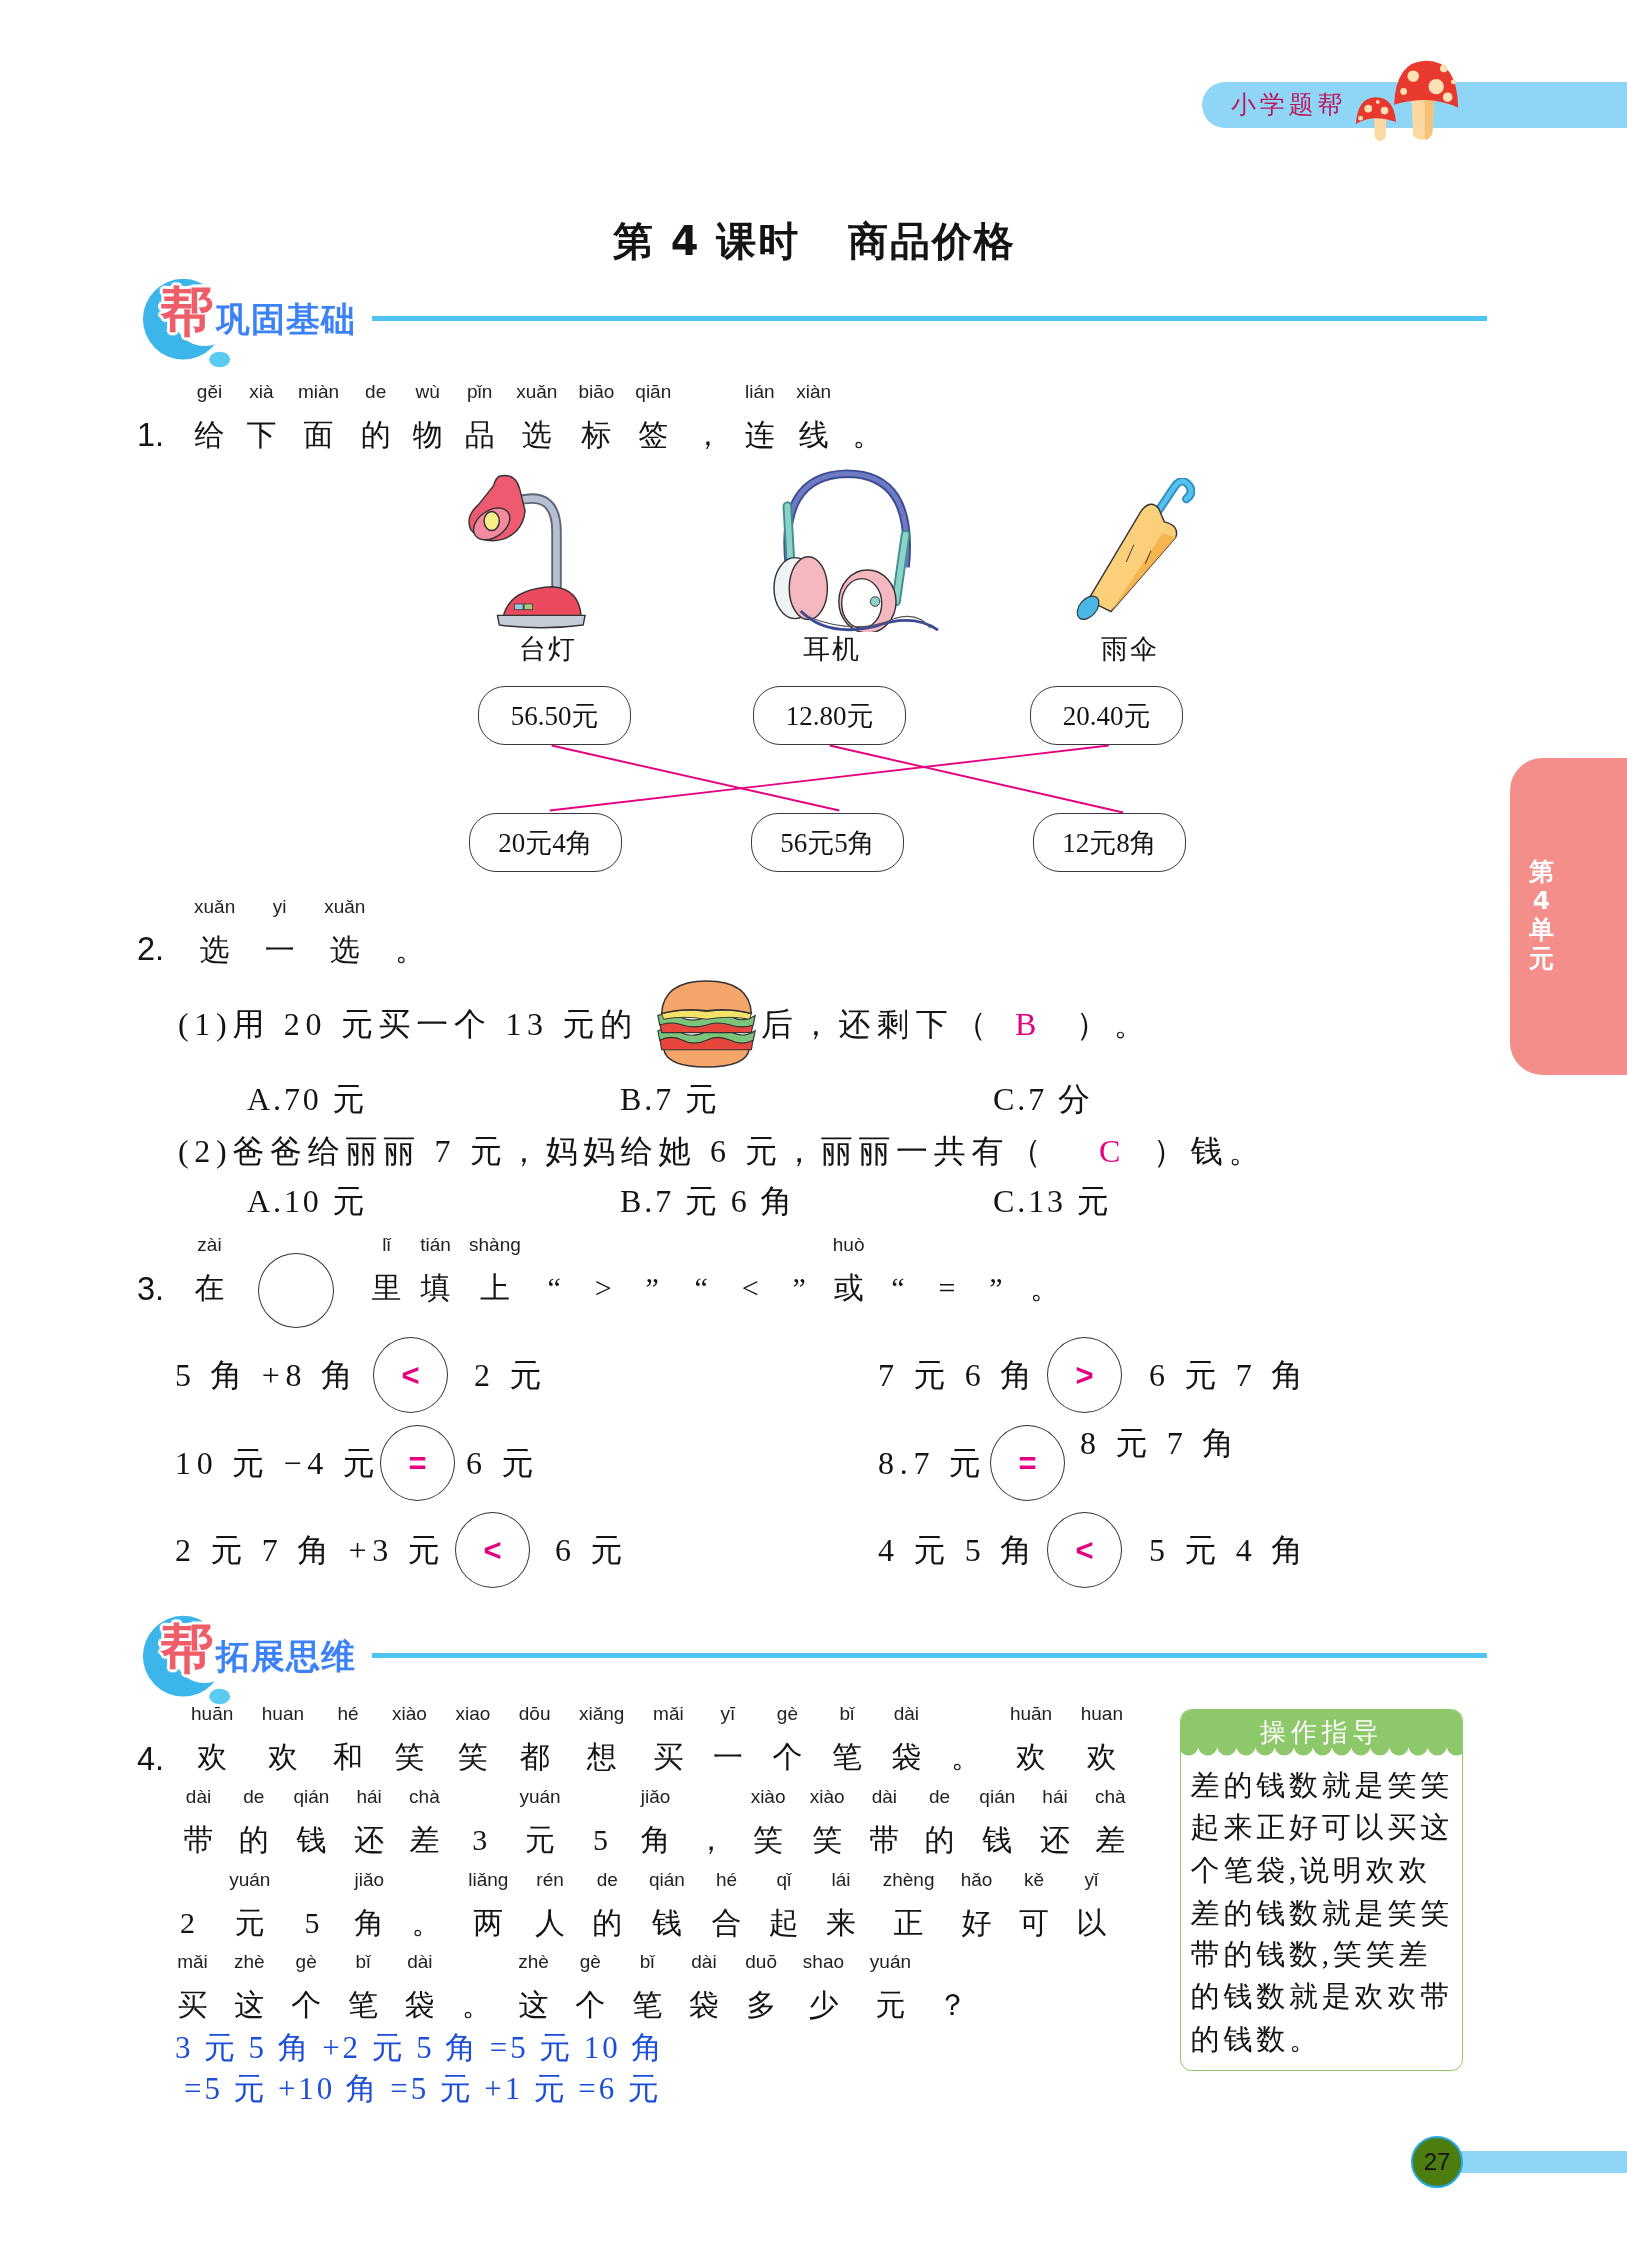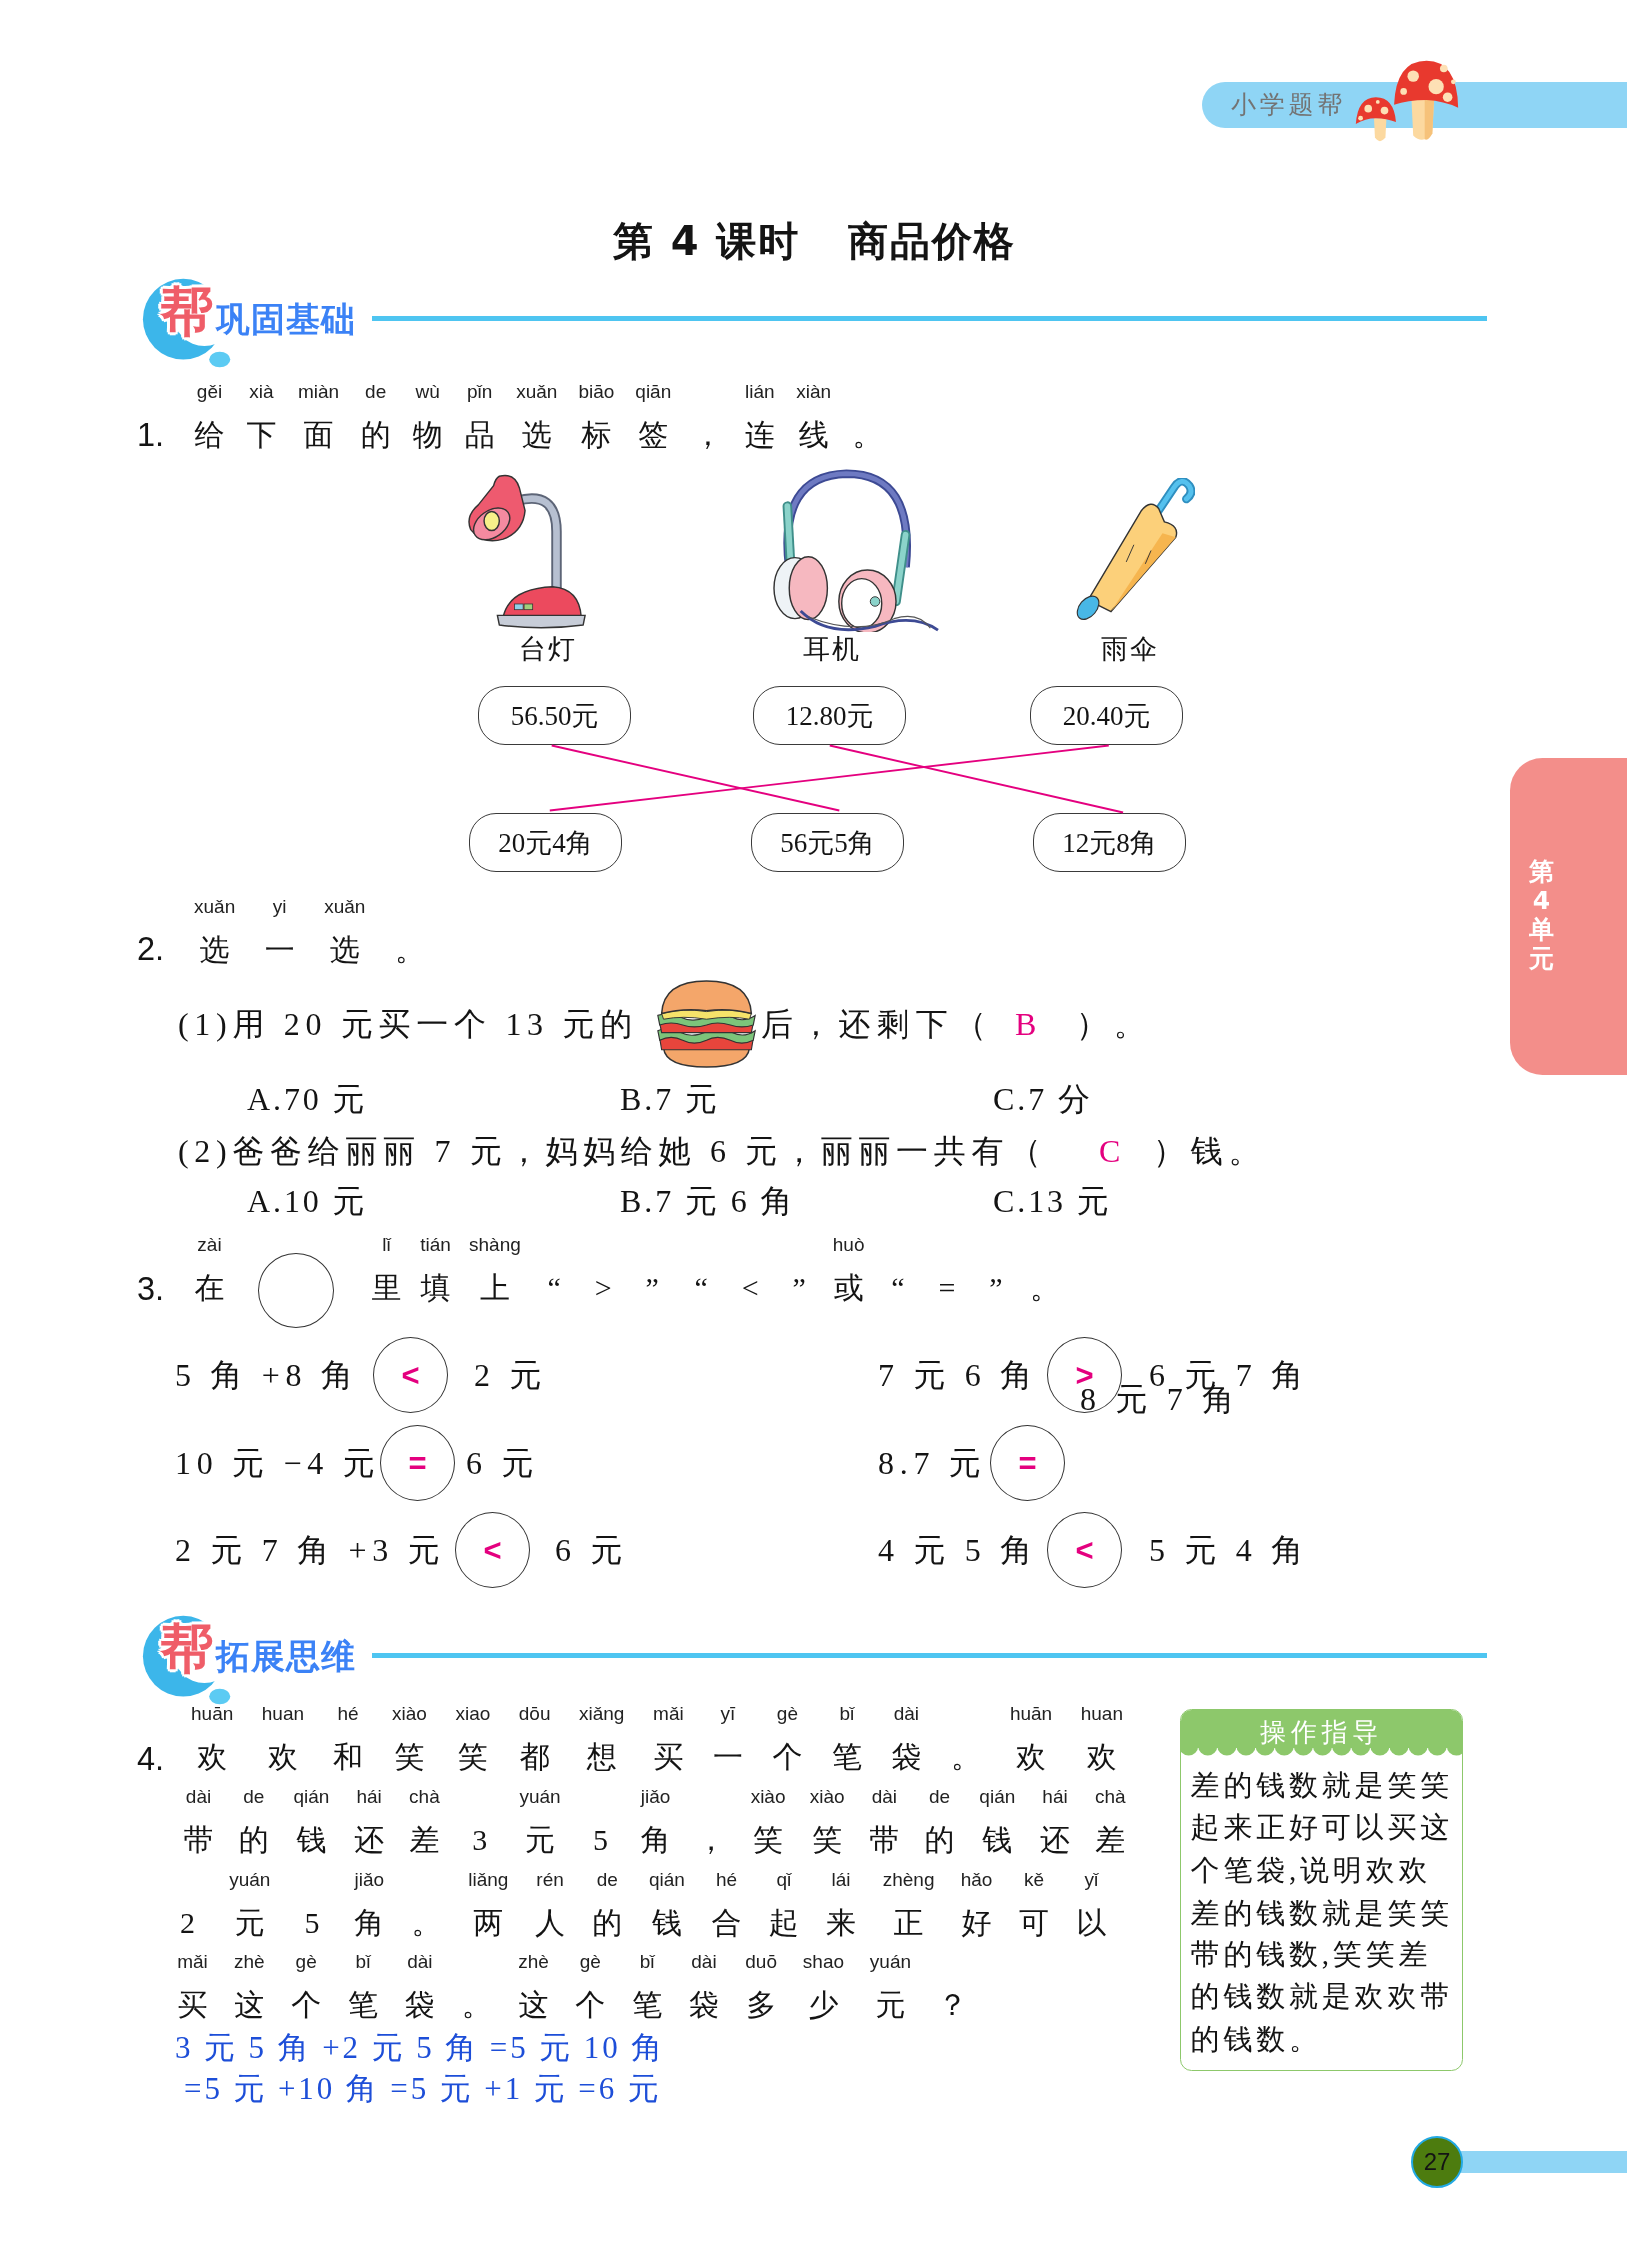--- a/index.html
+++ b/index.html
@@ -5,21 +5,21 @@
 html,body{margin:0;padding:0;}
 body{width:1628px;height:2260px;position:relative;overflow:hidden;background:#fff;color:#141414;font-family:"Liberation Serif","DejaVu Serif",serif;}
 .abs{position:absolute;}
 .txt{position:absolute;white-space:nowrap;height:38px;line-height:38px;font-size:32px;font-family:"Liberation Serif","DejaVu Serif",serif;letter-spacing:5.7px;}
 .num{position:absolute;height:38px;line-height:38px;font-size:32.5px;font-family:"Liberation Sans","DejaVu Sans",sans-serif;}
 .pyline{position:absolute;display:flex;align-items:flex-start;}
 .u{display:flex;flex-direction:column;align-items:center;min-width:31px;}
 .py{height:25px;line-height:25px;font-size:19px;font-family:"Liberation Sans","DejaVu Sans",sans-serif;white-space:nowrap;color:#222;}
 .ch{margin-top:15.3px;height:32.5px;line-height:32.5px;font-size:30px;font-family:"Liberation Serif","DejaVu Serif",serif;white-space:nowrap;}
 .banner{position:absolute;left:1202px;top:82px;width:426px;height:46px;background:#8fd5f5;border-radius:23px 0 0 23px;}
-.brand{position:absolute;left:1231px;top:82px;height:46px;line-height:46px;font-size:25px;letter-spacing:3.8px;font-family:"DejaVu Sans",sans-serif;color:#737373;}
+.brand{position:absolute;left:1231px;top:82px;height:46px;line-height:46px;font-size:25px;letter-spacing:3.8px;font-family:"DejaVu Sans",sans-serif;color:#be185d;}
 .title{position:absolute;left:613px;top:220px;height:42px;line-height:42px;font-size:40px;font-weight:bold;letter-spacing:1.9px;font-family:"DejaVu Sans",sans-serif;white-space:nowrap;}
 .sec{position:absolute;left:141px;width:1348px;height:88px;}
 .sec .badge{position:absolute;left:19px;top:5.7px;font-size:54px;line-height:61px;font-weight:bold;color:#ef5d68;font-family:"DejaVu Sans",sans-serif;
   text-shadow:2.9px 0 #fff,-2.9px 0 #fff,0 2.9px #fff,0 -2.9px #fff,1.9px 1.9px #fff,-1.9px -1.9px #fff,1.9px -1.9px #fff,-1.9px 1.9px #fff;}
 .sec .label{position:absolute;left:75px;top:25px;font-size:34px;line-height:38px;font-weight:bold;color:#3b82f6;font-family:"DejaVu Sans",sans-serif;letter-spacing:1px;white-space:nowrap;}
 .sec .rule{position:absolute;left:231px;top:41px;width:1115px;height:4.8px;background:#4ec5f1;}
 .side-tab{position:absolute;left:1510px;top:758px;width:118px;height:317px;background:#f38e8a;border-radius:32.5px 0 0 32.5px;}
 .side-tab .vt{position:absolute;left:17px;top:99px;width:29px;display:flex;flex-direction:column;align-items:center;color:#fff;font-weight:bold;font-family:"DejaVu Sans",sans-serif;}
 .side-tab .vt span{font-size:25px;line-height:29px;}
 .label-sm{position:absolute;height:32.5px;line-height:32.5px;font-size:27px;letter-spacing:1.9px;font-family:"Liberation Serif",serif;white-space:nowrap;}
@@ -327,21 +327,21 @@
 <div class="txt" style="left:878px;top:1356px">7 元 6 角</div>
 <div class="ring" style="left:1047px;top:1337px">
     <span class="sym">&gt;</span>
   </div>
 <div class="txt" style="left:1149px;top:1356px">6 元 7 角</div>
 
 <div class="txt" style="left:878px;top:1444px">8.7 元</div>
 <div class="ring" style="left:990px;top:1425px">
     <span class="sym">=</span>
   </div>
-<div class="txt" style="left:1080px;top:1380px">8 元 7 角</div>
+<div class="txt" style="left:1080px;top:1424px">8 元 7 角</div>
 
 <div class="txt" style="left:878px;top:1531px">4 元 5 角</div>
 <div class="ring" style="left:1047px;top:1512px">
     <span class="sym">&lt;</span>
   </div>
 <div class="txt" style="left:1149px;top:1531px">5 元 4 角</div>
 
 <div class="sec" style="top:1612px">
   <svg class="abs" style="left:0;top:0" width="96" height="96" viewBox="0 0 100 100">
     <circle cx="44" cy="46" r="42" fill="#3cb6ea"></circle>

